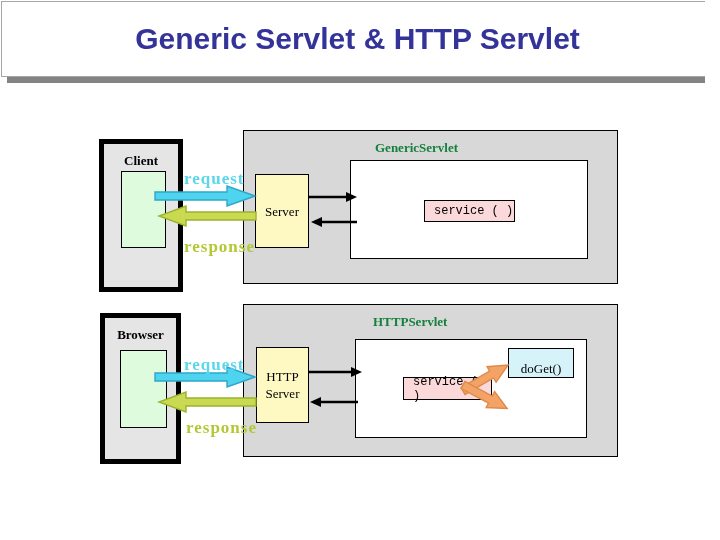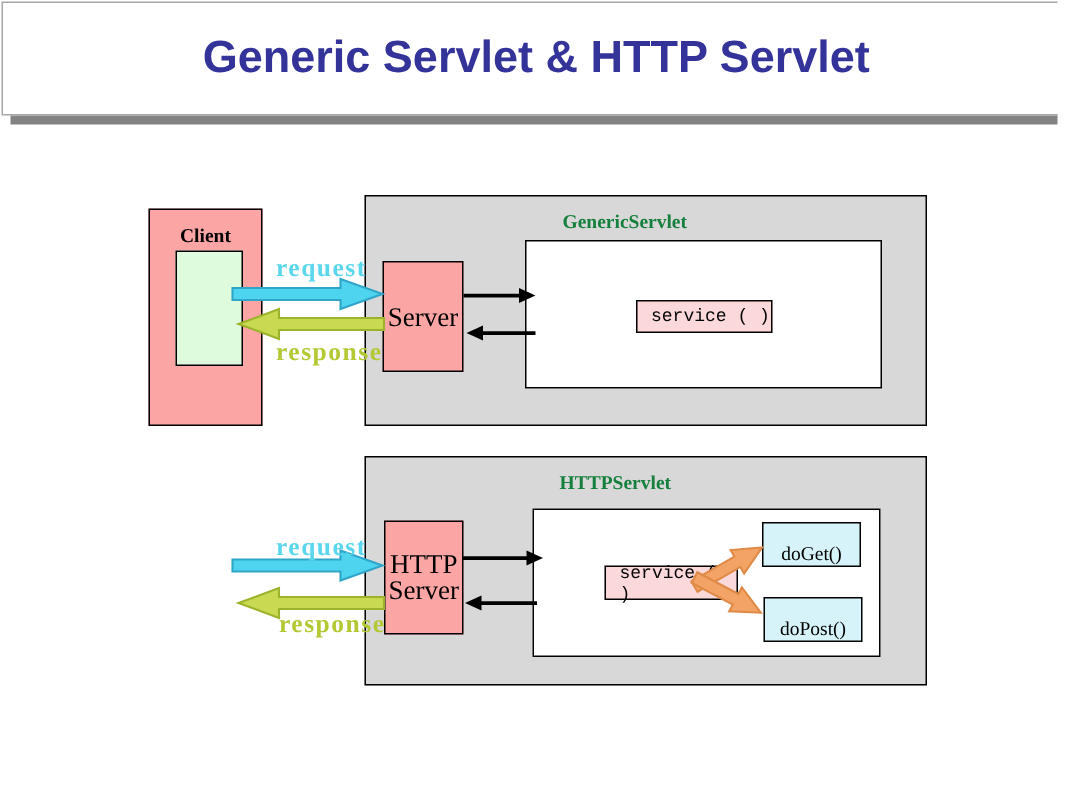--- a/index.html
+++ b/index.html
@@ -21,53 +21,53 @@
   }
 
   
   .container { position:absolute; background:#d8d8d8; border:1px solid #000; }
   .container-label {
     position:absolute; font-weight:bold; font-size:13px; color:#15803d;
     font-family:"Liberation Serif", serif; white-space:nowrap;
   }
 
   
-  .outer-box { position:absolute; background:#fca5a5; border:1px solid #000000; }
+  .outer-box { position:absolute; background:#e5e5e5; border:5px solid #000000; }
   .outer-label {
     display:block; text-align:center; margin-top:9px;
     font-weight:bold; font-size:13px; font-family:"Liberation Serif", serif;
   }
   .screen { position:absolute; background:#defbde; border:1px solid #000; }
 
   
   .yellow-box {
-    position:absolute; background:#fca5a5; border:1px solid #000;
+    position:absolute; background:#fef9c3; border:1px solid #000;
     display:flex; flex-direction:column; align-items:center; justify-content:center;
-    font-size:18px; font-family:"Liberation Serif", serif; text-align:center; line-height:17px;
+    font-size:13px; font-family:"Liberation Serif", serif; text-align:center; line-height:17px;
   }
 
   .white-panel { position:absolute; background:#ffffff; border:1px solid #000; }
 
   .service-box {
     position:absolute; background:#fbd8da; border:1px solid #000;
     font-family:"Liberation Mono", monospace; font-size:12px;
     display:flex; align-items:center; padding-left:9px; box-sizing:border-box;margin-left:28px;
   }
   .method-box {
     position:absolute; background:#d6f3fa; border:1px solid #000;
     font-family:"Liberation Serif", serif; font-size:13px;
     display:flex; align-items:flex-end; justify-content:center;
   }
 
   .flow-label {
     position:absolute; font-weight:bold; font-size:17px; letter-spacing:1px;
     font-family:"Liberation Serif", serif; white-space:nowrap;
   }
   .flow-label.req { color:#5ad7ec; }
-  .flow-label.res { color:#b3c832; }
+  .flow-label.res { color:#b3c832;margin-top:12px; }
 
   svg { position:absolute; overflow:visible; }
 </style>
 </head>
 <body>
 
 <div class="stage">
 
   <div class="title-box">
     <h1>Generic Servlet &amp; HTTP Servlet</h1>
@@ -111,35 +111,36 @@
   <div class="container" style="left:243px; top:304px; width:373px; height:151px;"></div>
   <div class="container-label" style="left:373px; top:314px;">HTTPServlet</div>
   <div class="white-panel" style="left:355px; top:339px; width:230px; height:97px;"></div>
   <div class="service-box" style="left:375px; top:377px; width:89px; height:23px;">
     <span>service ( )</span>
   </div>
 
   <div class="method-box" style="left:508px; top:348px; width:64px; height:28px;">
     <span>doGet()</span>
   </div>
-  <div class="method-box" style="left:509px; top:398px; width:64px; height:28px;">
-    <span>doPost()</span>
-  </div>
 
   <svg style="left:462px; top:352px;" width="50" height="46">
     <g transform="translate(1,39) rotate(-30)">
       <polygon points="0,-4 33,-4 33,-9 52,0 33,9 33,4 0,4" stroke-width="1.4" fill="#f3a365" stroke="#e08a47"></polygon>
     </g>
   </svg>
   <svg style="left:462px; top:378px;" width="50" height="46">
     <g transform="translate(1,7) rotate(28)">
       <polygon points="0,-4 31,-4 31,-9 50,0 31,9 31,4 0,4" stroke-width="1.4" fill="#f3a365" stroke="#e08a47"></polygon>
     </g>
   </svg>
 
+  <div class="outer-box" style="left:100px; top:313px; width:71px; height:141px;">
+    <span class="outer-label">Browser</span>
+    <div class="screen" style="left:15px; top:32px; width:45px; height:76px;"></div>
+  </div>
 
   <div class="yellow-box" style="left:256px; top:347px; width:51px; height:74px;">
     <span>HTTP</span>
     <span>Server</span>
   </div>
 
   <svg style="left:154px; top:365px;" width="103" height="24">
     <polygon points="1,8 73,8 73,2 101,12 73,22 73,16 1,16" stroke-width="1.4" fill="#4fd4ef" stroke="#2fa6c9"></polygon>
   </svg>
   <span class="flow-label req" style="left:184px; top:355px;">request</span>

